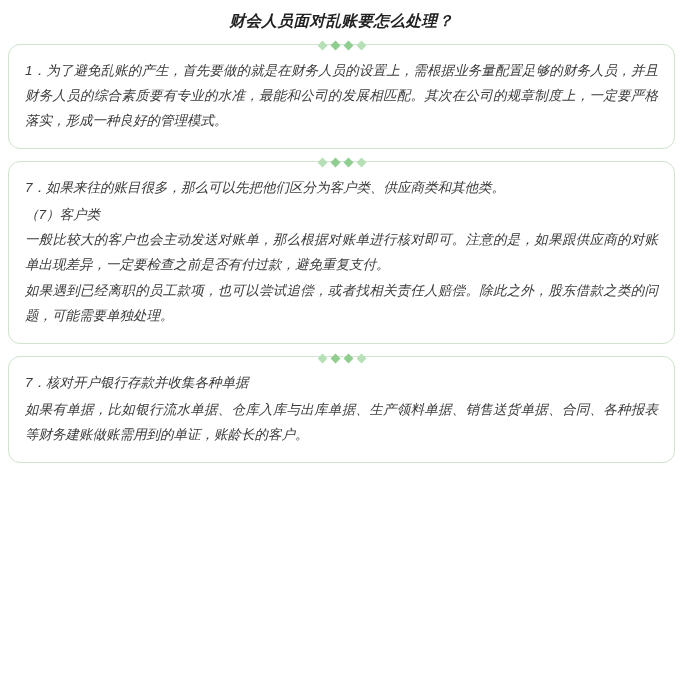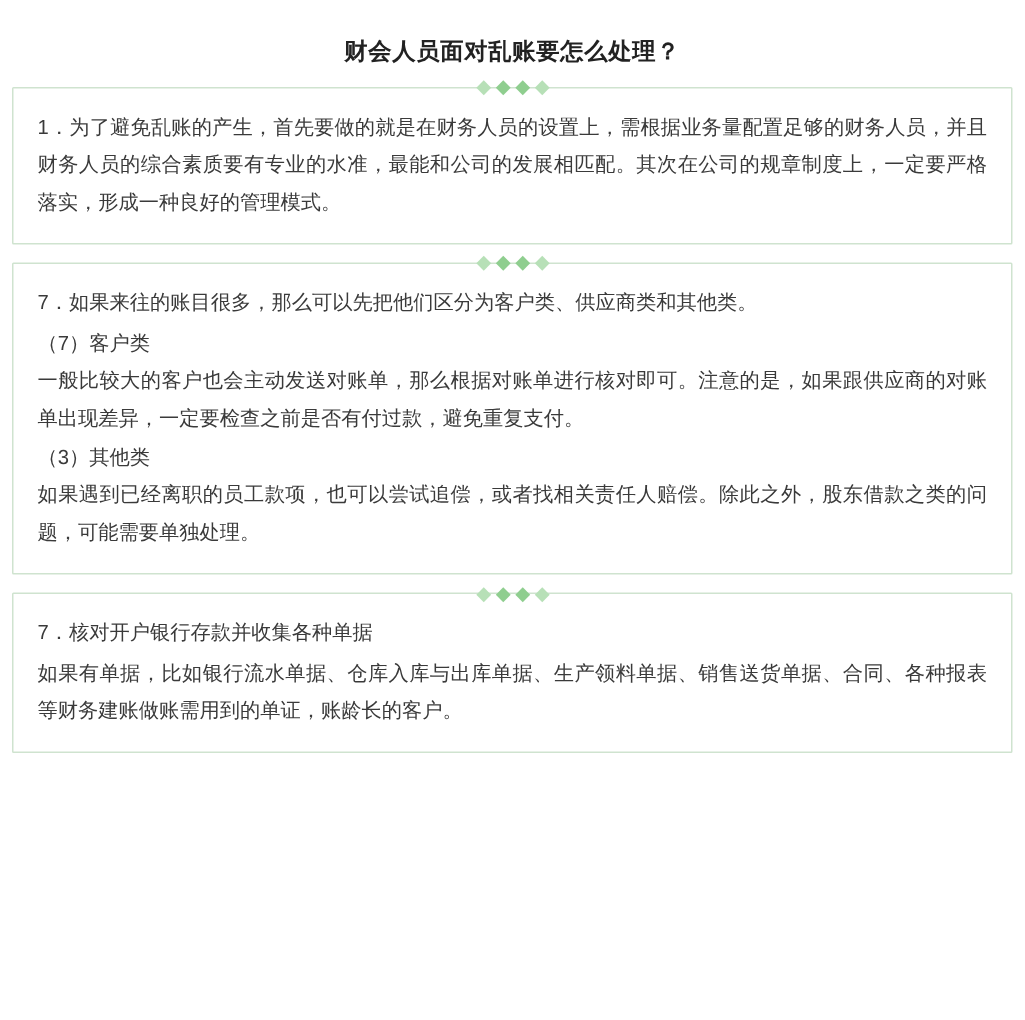--- a/index.html
+++ b/index.html
@@ -10,35 +10,36 @@
   body {
     width: 683px;
     height: 680px;
     font-family: "Liberation Sans", sans-serif;
     color: #333333;
     overflow: hidden;
   }
   .page {
     width: 683px;
     box-sizing: border-box;
-    padding: 14px 8px;
+    padding: 0 8px;
+    font-style: italic;
   }
   .doc-title {
     text-align: center;
     font-size: 15.5px;
     font-weight: bold;
     color: #222222;
     letter-spacing: 0.5px;
     padding: 10px 0 12px 0;
     line-height: 1.4;
   }
   .card {
     position: relative;
     border: 1px solid #cfe3cf;
-    border-radius: 1px;
+    border-radius: 12px;
     background: #ffffff;
     margin: 0 0 12px 0;
     padding: 14px 16px 12px 16px;
     box-sizing: border-box;
   }
   .diamonds {
     position: absolute;
     top: -6px;
     left: 0;
     right: 0;
@@ -88,21 +89,20 @@
     <p class="para">1．为了避免乱账的产生，首先要做的就是在财务人员的设置上，需根据业务量配置足够的财务人员，并且财务人员的综合素质要有专业的水准，最能和公司的发展相匹配。其次在公司的规章制度上，一定要严格落实，形成一种良好的管理模式。</p>
   </div>
 
   <div class="card">
     <div class="diamonds">
       <span class="d-light"></span><span></span><span></span><span class="d-light"></span>
     </div>
     <p class="para">7．如果来往的账目很多，那么可以先把他们区分为客户类、供应商类和其他类。</p>
     <p class="sub-head">（7）客户类</p>
     <p class="para">一般比较大的客户也会主动发送对账单，那么根据对账单进行核对即可。注意的是，如果跟供应商的对账单出现差异，一定要检查之前是否有付过款，避免重复支付。</p>
-    <p class="sub-head">（3）其他类</p>
     <p class="para">如果遇到已经离职的员工款项，也可以尝试追偿，或者找相关责任人赔偿。除此之外，股东借款之类的问题，可能需要单独处理。</p>
   </div>
 
   <div class="card">
     <div class="diamonds">
       <span class="d-light"></span><span></span><span></span><span class="d-light"></span>
     </div>
     <p class="para">7．核对开户银行存款并收集各种单据</p>
     <p class="para">如果有单据，比如银行流水单据、仓库入库与出库单据、生产领料单据、销售送货单据、合同、各种报表等财务建账做账需用到的单证，账龄长的客户。</p>
   </div>

